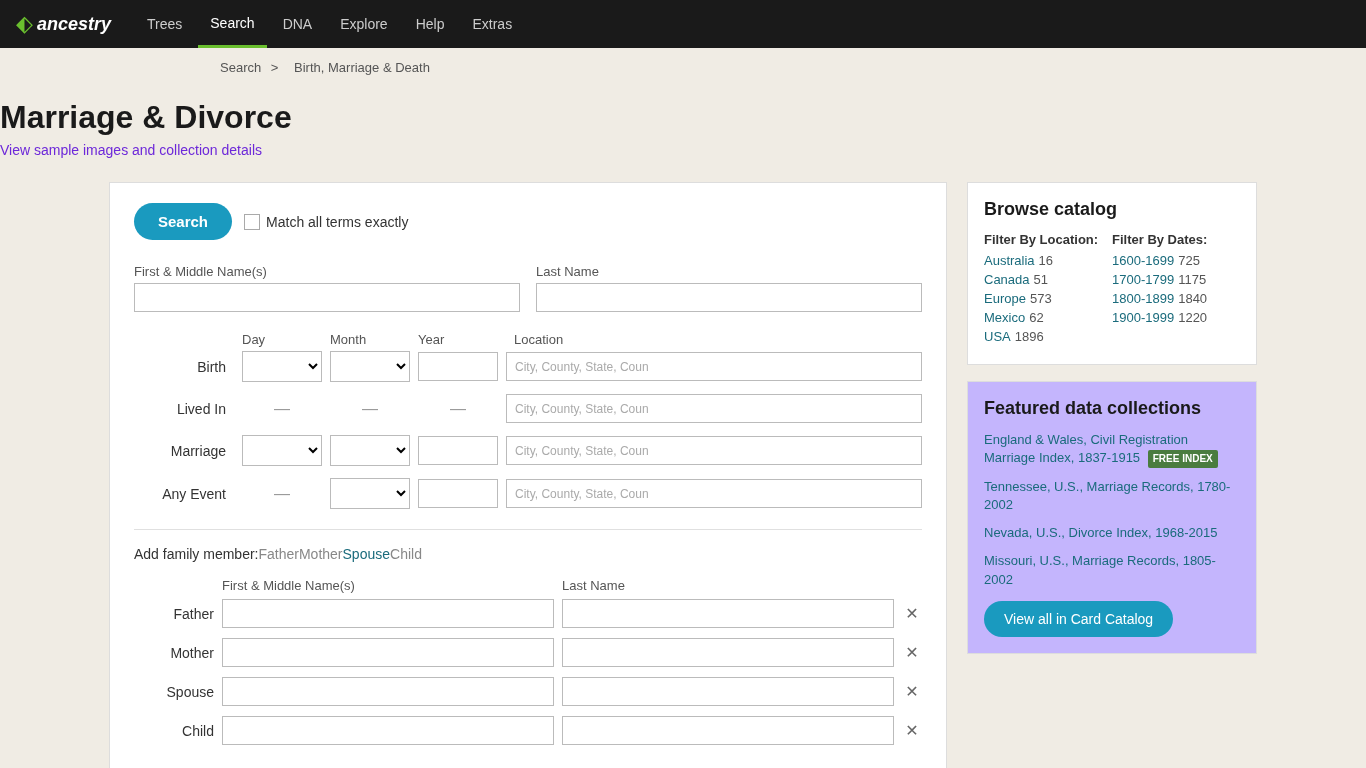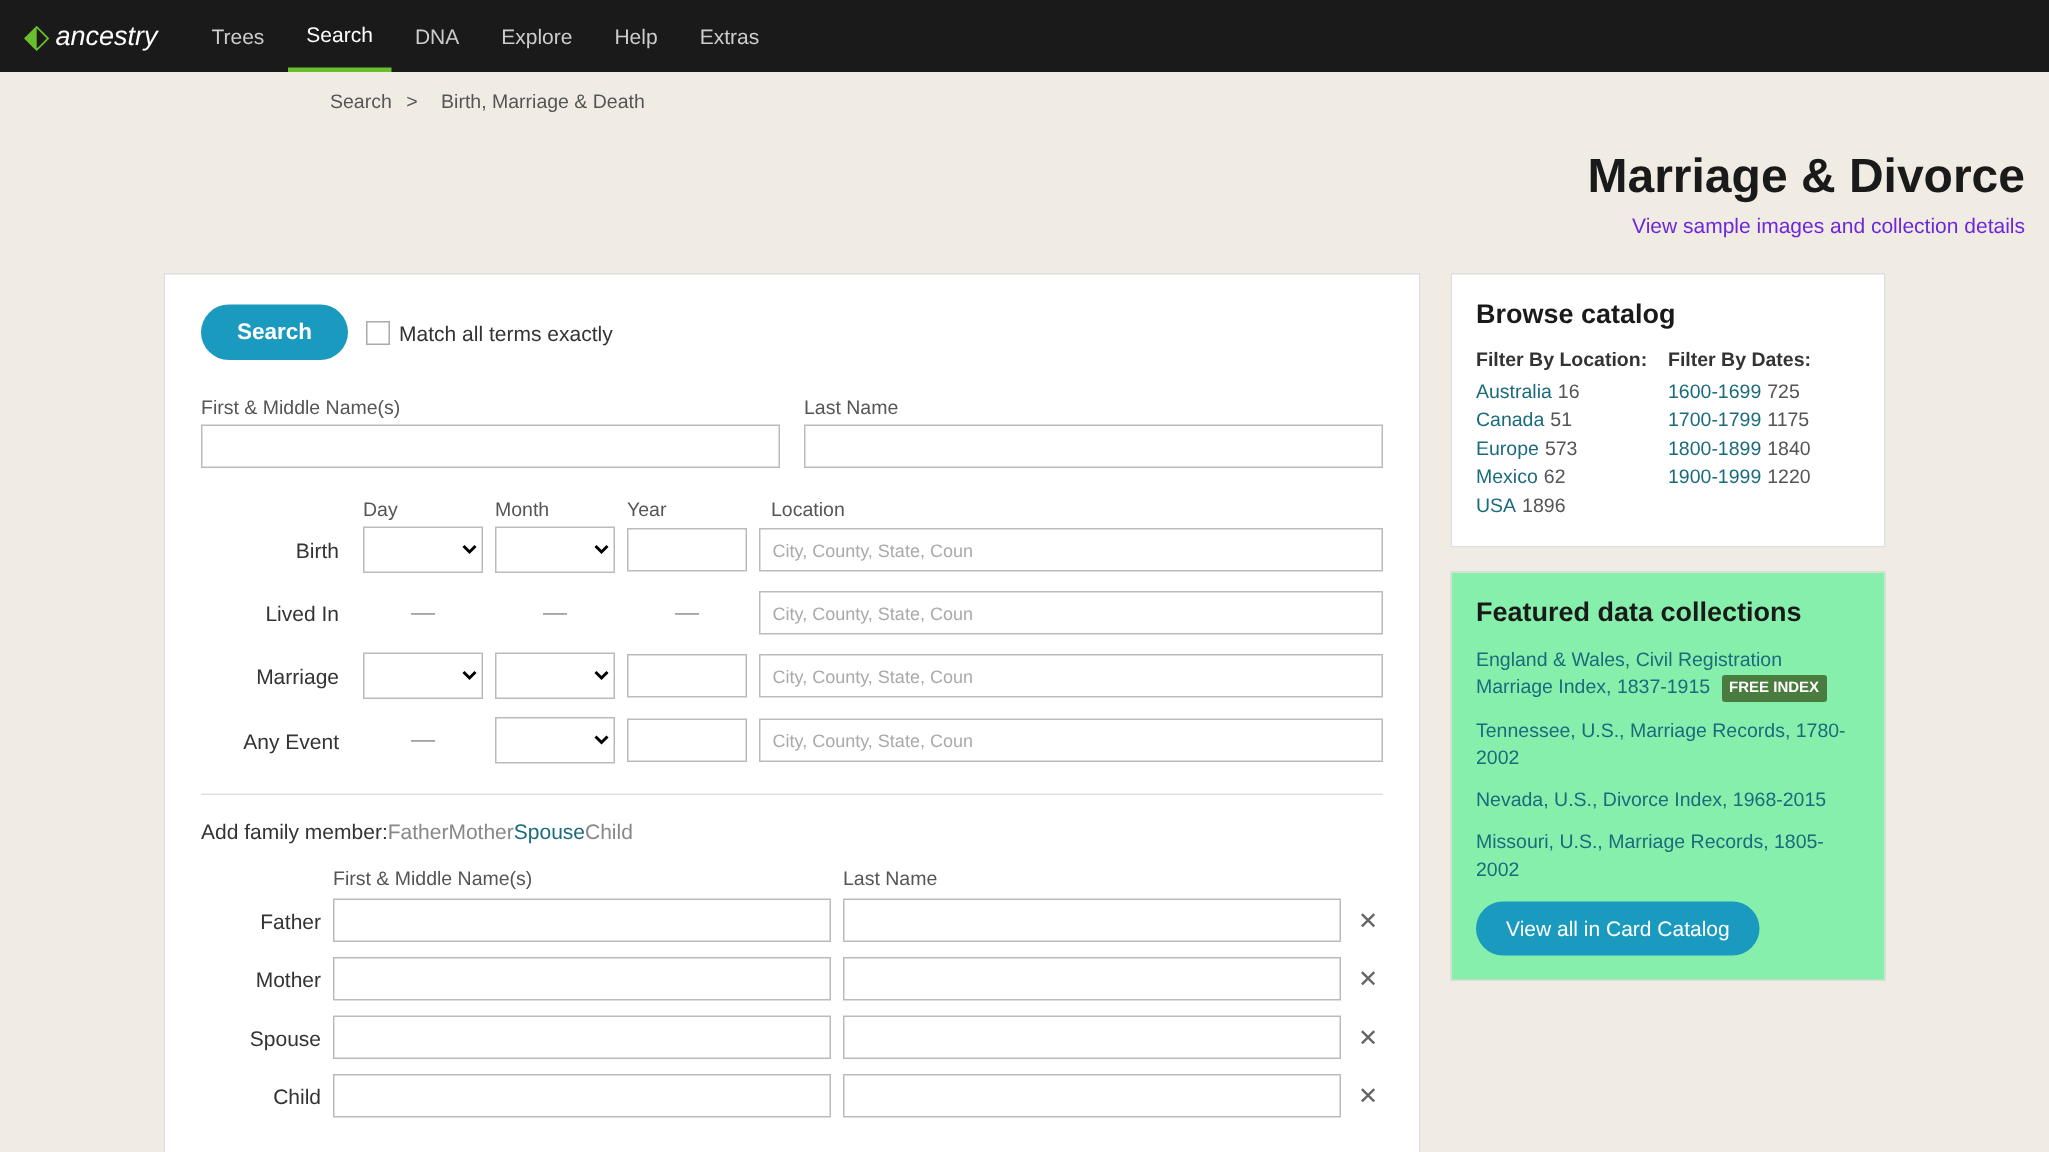--- a/index.html
+++ b/index.html
@@ -2,36 +2,36 @@
 <html><head>
   <meta charset="utf-8">
   <style>
     * { box-sizing: border-box; margin: 0; padding: 0; }
     body { font-family: Arial, sans-serif; background: #f0ece4; font-size: 14px; color: #333; }
 
     
     .nav { background: #1a1a1a; display: flex; align-items: center; padding: 0 16px; height: 48px; }
     .nav-logo { display: flex; align-items: center; margin-right: 24px; }
     .nav-logo-icon { color: #6abf2e; font-size: 22px; margin-right: 4px; }
-    .nav-logo-text { color: white; font-size: 18px; font-weight: normal; font-style: italic; }
+    .nav-logo-text { color: white; font-size: 18px; font-weight: bold; font-style: italic; }
     .nav-links { display: flex; align-items: center; flex: 1; gap: 4px; }
     .nav-link { color: #ccc; text-decoration: none; padding: 0 12px; height: 48px; display: flex; align-items: center; font-size: 14px; }
     .nav-link.active { color: white; border-bottom: 3px solid #6abf2e; }
     .nav-right { display: flex; align-items: center; gap: 8px; }
     .subscribe-btn { background: #1a6b7c; color: white; border: none; padding: 8px 16px; font-size: 14px; cursor: pointer; border-radius: 2px; }
     .signin-link { color: #ccc; text-decoration: none; font-size: 14px; }
     .lang-selector { color: #ccc; font-size: 14px; margin-left: 8px; }
 
     
     .breadcrumb { padding: 12px 0 8px 220px; font-size: 13px; color: #555; }
     .breadcrumb a { color: #555; text-decoration: none; }
     .breadcrumb span { margin: 0 6px; }
 
     
-    .page-title-area { text-align: right; padding: 16px 16px 8px; }
+    .page-title-area { text-align: left; padding: 16px 0 8px; }
     .page-title { font-size: 32px; font-weight: bold; color: #1a1a1a; }
     .page-subtitle { color: #6d28d9; font-size: 14px; text-decoration: none; display: inline-block; margin-top: 6px; }
 
     
     .main-layout { display: flex; gap: 20px; padding: 16px 16px 30px 16px; max-width: 1180px; margin: 0 auto; }
 
     
     .search-panel { flex: 1; background: white; border: 1px solid #ddd; padding: 20px 24px 30px; }
     .search-top { display: flex; align-items: center; gap: 12px; margin-bottom: 24px; }
     .search-btn { background: #1a9abf; color: white; border: none; padding: 10px 24px; font-size: 15px; border-radius: 20px; cursor: pointer; font-weight: bold; }
@@ -75,21 +75,21 @@
     .catalog-card { background: white; border: 1px solid #ddd; padding: 16px; margin-bottom: 16px; }
     .catalog-title { font-size: 18px; font-weight: bold; color: #1a1a1a; margin-bottom: 12px; }
 
     .catalog-filters { display: grid; grid-template-columns: 1fr 1fr; gap: 0; }
     .filter-col { }
     .filter-col-title { font-size: 13px; font-weight: bold; color: #333; margin-bottom: 6px; }
     .filter-item { display: flex; align-items: center; gap: 4px; margin-bottom: 4px; }
     .filter-link { color: #1a6b7c; text-decoration: none; font-size: 13px; }
     .filter-count { font-size: 13px; color: #555; }
 
-    .featured-card { background: #86efac; border: 1px solid #ddd; padding: 16px; }
+    .featured-card { background: #c4b5fd; border: 1px solid #ddd; padding: 16px; }
     .featured-title { font-size: 18px; font-weight: bold; color: #1a1a1a; margin-bottom: 12px; }
     .featured-item { margin-bottom: 10px; }
     .featured-link { color: #1a6b7c; text-decoration: none; font-size: 13px; line-height: 1.4; }
     .free-badge { background: #4a7c3f; color: white; font-size: 10px; padding: 2px 5px; border-radius: 2px; font-weight: bold; margin-left: 4px; vertical-align: middle; display: inline-block; }
 
     .view-catalog-btn { background: #1a9abf; color: white; border: none; padding: 10px 20px; font-size: 14px; border-radius: 20px; cursor: pointer; margin-top: 12px; display: block; text-align: center; }
   </style>
 </head>
 <body>
 

